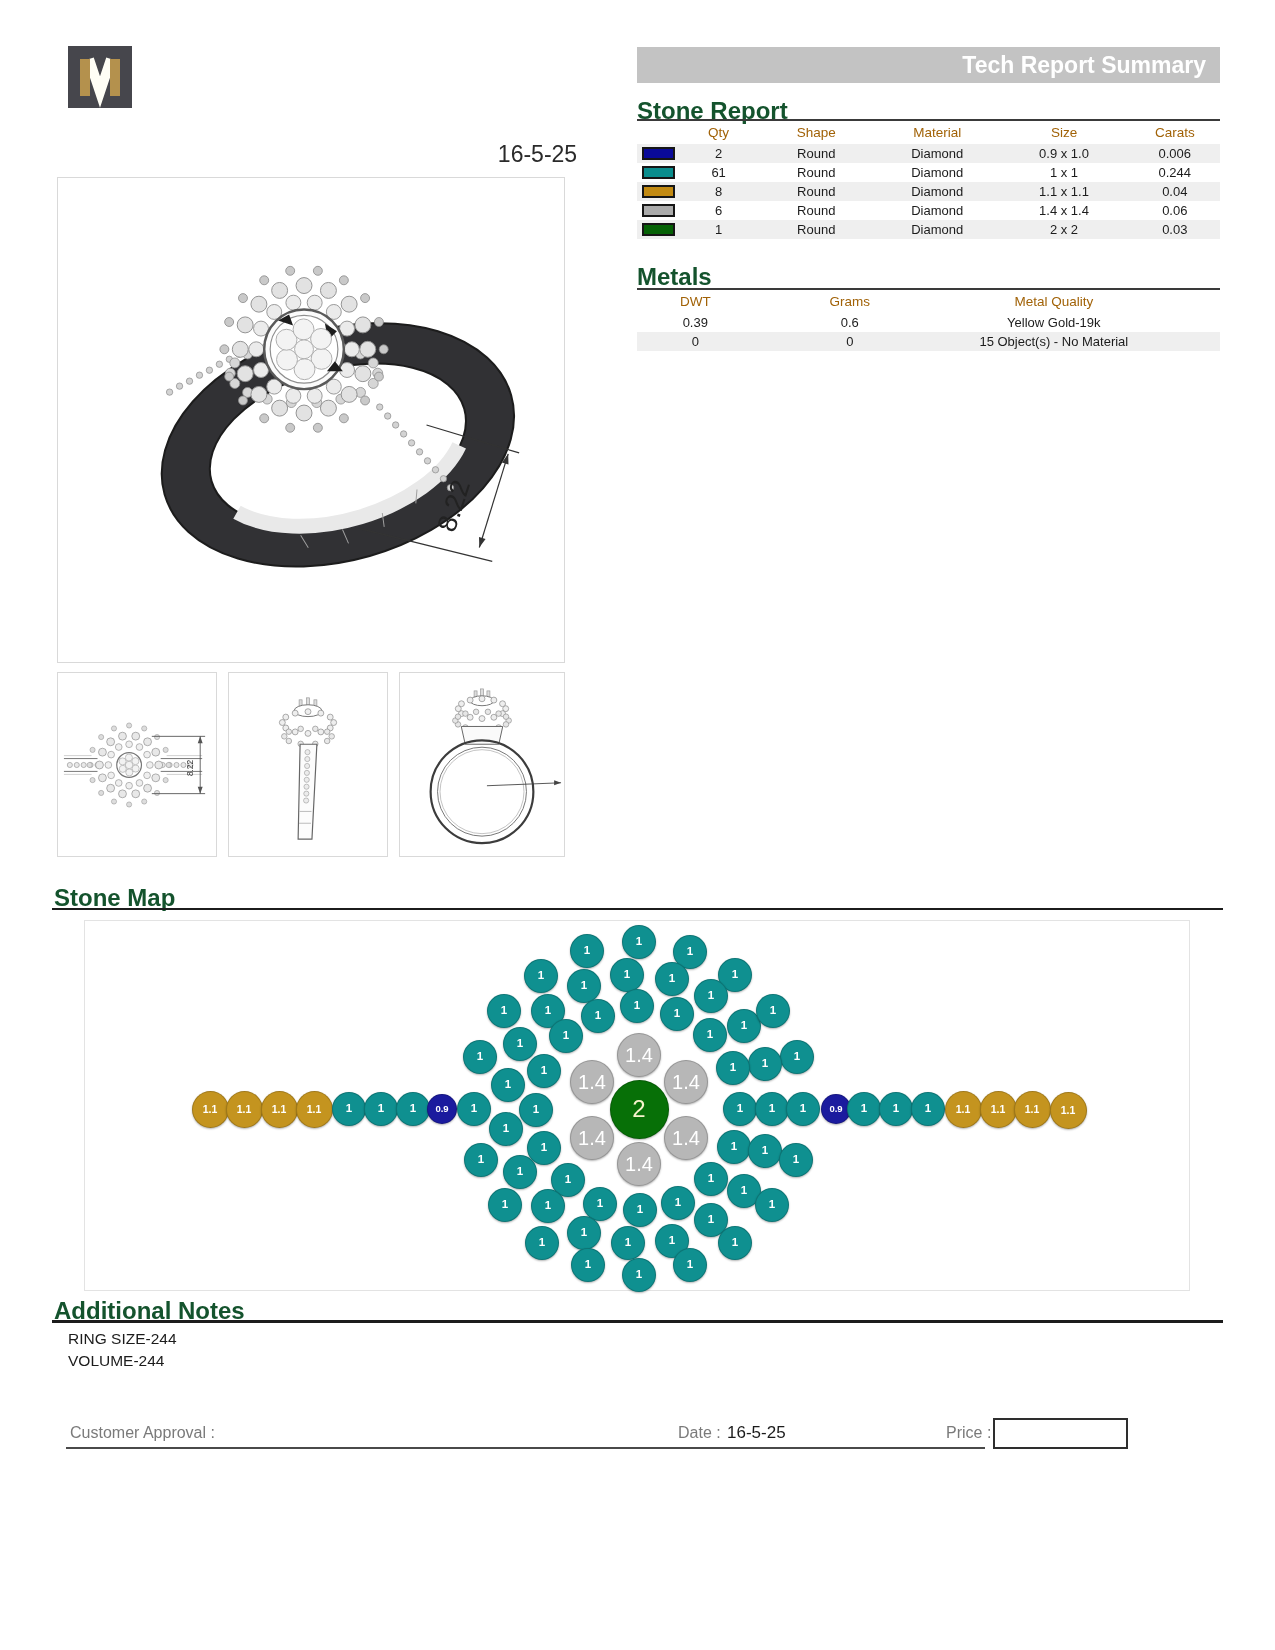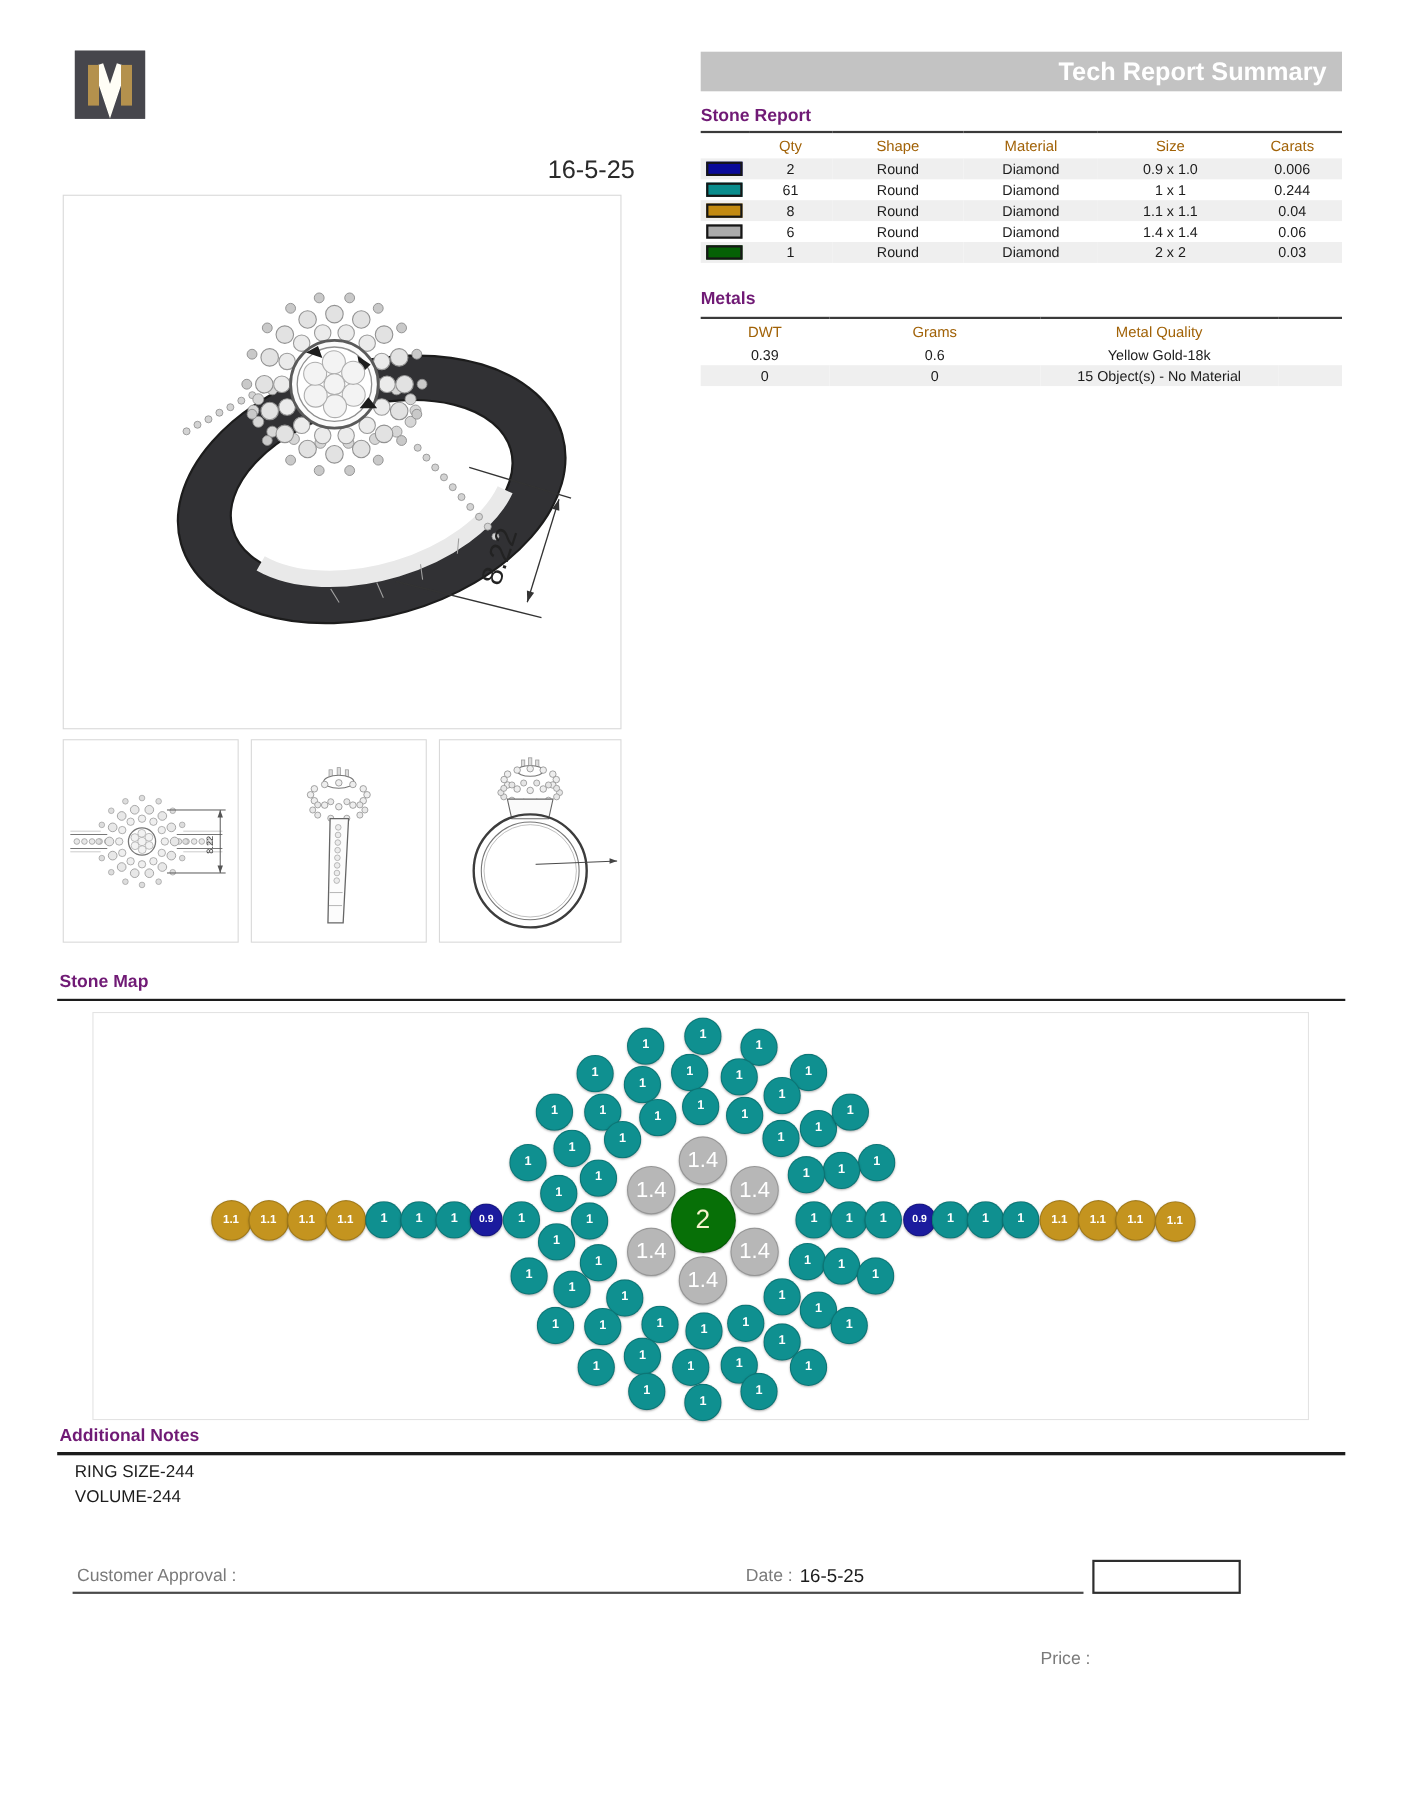--- a/index.html
+++ b/index.html
@@ -1,19 +1,19 @@
 <!DOCTYPE html>
 <html><head>
 <meta charset="utf-8">
 <style>
   html,body{margin:0;padding:0;background:#fff;}
   .page{position:relative;width:1275px;height:1650px;background:#ffffff;
         font-family:"Liberation Sans",sans-serif;color:#1f1f1f;overflow:hidden;}
   .abs{position:absolute;}
-  .sec-heading{font-size:16px;font-weight:bold;color:#701a75;margin:0;white-space:nowrap;}
+  .sec-heading{font-size:24px;font-weight:bold;color:#14532d;margin:0;white-space:nowrap;}
   .rule{background:#1c1c1c;}
   
   .logo-box{left:68px;top:46px;width:64px;height:62px;background:#46464c;}
   
   .top-date{left:470px;top:141px;width:135px;text-align:center;font-size:23px;color:#2a2a2a;}
   
   .banner{left:637px;top:47px;width:583px;height:36px;background:#c3c3c3;box-sizing:border-box;
           color:#ffffff;font-size:23px;font-weight:bold;line-height:36px;text-align:right;padding-right:14px;}
   
   .rpt-table{border-collapse:collapse;table-layout:fixed;width:583px;font-size:13px;}
@@ -154,21 +154,21 @@
         <th>DWT</th>
         <th>Grams</th>
         <th>Metal Quality</th>
         <th></th>
       </tr>
     </thead>
     <tbody>
         <tr>
           <td>0.39</td>
           <td>0.6</td>
-          <td>Yellow Gold-18k</td>
+          <td>Yellow Gold-19k</td>
           <td></td>
         </tr>
         <tr class="odd">
           <td>0</td>
           <td>0</td>
           <td>15 Object(s) - No Material</td>
           <td></td>
         </tr>
       </tbody>
   </table>
@@ -580,16 +580,16 @@
 
   <h2 class="abs sec-heading" style="left:54px;top:1297px;">Additional Notes</h2>
   <div class="abs rule" style="left:52px;top:1320px;width:1171px;height:3px;"></div>
   <div class="abs notes-line" style="left:68px;top:1330px;">RING SIZE-244</div>
   <div class="abs notes-line" style="left:68px;top:1352px;">VOLUME-244</div>
 
   <div class="abs foot-label" style="left:70px;top:1424px;">Customer Approval :</div>
   <div class="abs foot-line"></div>
   <div class="abs foot-label" style="left:678px;top:1424px;">Date :</div>
   <div class="abs foot-value" style="left:727px;top:1423px;">16-5-25</div>
-  <div class="abs foot-label" style="left:946px;top:1500px;">Price :</div>
+  <div class="abs foot-label" style="left:946px;top:1424px;">Price :</div>
   <div class="abs price-box"></div>
 
 </div>
 
 </body></html>

